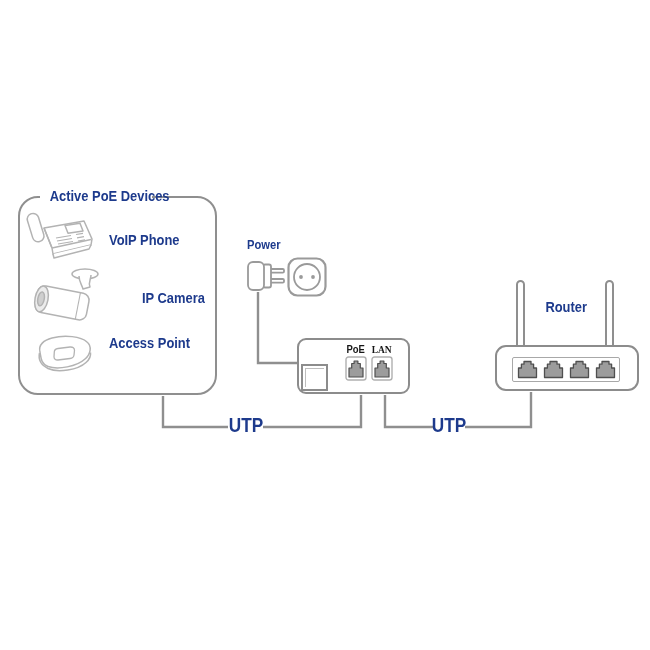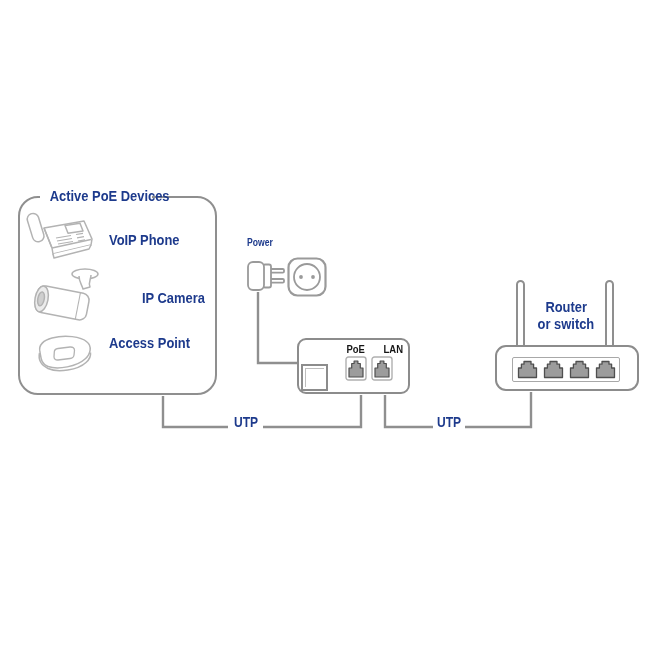--- a/index.html
+++ b/index.html
@@ -18,21 +18,21 @@
     left:18px;top:196px;width:199px;height:199px;
     border:2px solid #8f8f8f;border-radius:20px;box-sizing:border-box;background:#fff;
   }
   .devices-title{
     left:40px;top:188px;width:112px;height:17px;line-height:16px;
     background:#fff;font-size:15px;z-index:3;
   }
   .dev-label{font-size:15px;line-height:17px;z-index:2;text-align:center;}
 
   
-  .power-label{left:247px;top:237px;font-size:10px;}
+  .power-label{left:247px;top:237px;font-size:13px;}
 
   
   .injector-label{left:280px;top:301px;width:146px;font-size:15px;}
   .injector-box{
     left:297px;top:338px;width:113px;height:56px;box-sizing:border-box;
     border:2.5px solid #8c8c8c;border-radius:9px;background:#fff;z-index:2;
   }
   .power-jack{
     left:301px;top:364px;width:27px;height:27px;box-sizing:border-box;
     border:2px solid #8c8c8c;background:#fff;z-index:3;
@@ -53,21 +53,21 @@
   .router-body{
     left:495px;top:345px;width:144px;height:46px;box-sizing:border-box;
     border:2.5px solid #8c8c8c;border-radius:11px;background:#fff;z-index:2;
   }
   .port-strip{
     position:absolute;left:15px;top:10px;width:108px;height:25px;box-sizing:border-box;
     border:1.5px solid #a8a8a8;border-radius:2px;
     display:flex;align-items:center;gap:5px;padding-left:4px;
   }
 
-  .utp-label{top:414px;width:44px;font-size:14px;z-index:3;}
+  .utp-label{top:414px;width:44px;font-size:20px;z-index:3;}
   .wires{left:0;top:0;width:650px;height:650px;z-index:1;pointer-events:none;}
   .iconsvg{display:block;}
 </style>
 </head>
 <body>
 
 <div class="canvas">
 
   <svg class="abs wires" viewBox="0 0 650 650" xmlns="http://www.w3.org/2000/svg">
     <path d="M258,292 L258,363 L299,363" fill="none" stroke="#8f8f8f" stroke-width="2.4"></path>
@@ -148,38 +148,37 @@
   </svg>
 
   <div class="abs injector-box"></div>
   <div class="abs power-jack">
     <div class="power-jack-inner"></div>
   </div>
 
   <div class="abs ctr port-label" style="left:343px;top:343px;">
     <span class="cond">PoE</span>
   </div>
-  <div class="abs ctr port-label" style="left:380px;top:343px;">
+  <div class="abs ctr port-label" style="left:369px;top:343px;font-family:Liberation Serif, serif;">
     <span class="cond">LAN</span>
   </div>
 
   <svg class="abs iconsvg rj45-module" style="left:345px;top:356px;" width="22" height="25" viewBox="0 0 22 25" xmlns="http://www.w3.org/2000/svg">
     <rect x="1" y="1" width="20" height="23" rx="2.5" fill="#fff" stroke="#b0b0b0" stroke-width="1.4"></rect>
     <polygon points="4,21 4,12 6.7,12 6.7,7.5 9.1,7.5 9.1,5 12.9,5 12.9,7.5 15.3,7.5 15.3,12 18,12 18,21" fill="#9c9c9c" stroke="#4f4f4f" stroke-width="1.2" stroke-linejoin="round"></polygon>
   </svg>
   <svg class="abs iconsvg rj45-module" style="left:371px;top:356px;" width="22" height="25" viewBox="0 0 22 25" xmlns="http://www.w3.org/2000/svg">
     <rect x="1" y="1" width="20" height="23" rx="2.5" fill="#fff" stroke="#b0b0b0" stroke-width="1.4"></rect>
     <polygon points="4,21 4,12 6.7,12 6.7,7.5 9.1,7.5 9.1,5 12.9,5 12.9,7.5 15.3,7.5 15.3,12 18,12 18,21" fill="#9c9c9c" stroke="#4f4f4f" stroke-width="1.2" stroke-linejoin="round"></polygon>
   </svg>
 
   <div class="abs antenna" style="left:516px;top:280px;"></div>
   <div class="abs antenna" style="left:605px;top:280px;"></div>
   <div class="abs navy ctr router-label">
     <div><span class="cond">Router</span></div>
-    <div><span class="cond">or switch</span></div>
   </div>
   <div class="abs router-body">
     <div class="port-strip">
       <svg class="iconsvg" width="21" height="19" viewBox="0 0 21 19" xmlns="http://www.w3.org/2000/svg">
         <polygon points="1.5,17.5 1.5,8 4.4,8 4.4,4.2 7,4.2 7,1.5 14,1.5 14,4.2 16.6,4.2 16.6,8 19.5,8 19.5,17.5" fill="#9c9c9c" stroke="#4f4f4f" stroke-width="1.3" stroke-linejoin="round"></polygon>
       </svg>
       <svg class="iconsvg" width="21" height="19" viewBox="0 0 21 19" xmlns="http://www.w3.org/2000/svg">
         <polygon points="1.5,17.5 1.5,8 4.4,8 4.4,4.2 7,4.2 7,1.5 14,1.5 14,4.2 16.6,4.2 16.6,8 19.5,8 19.5,17.5" fill="#9c9c9c" stroke="#4f4f4f" stroke-width="1.3" stroke-linejoin="round"></polygon>
       </svg>
       <svg class="iconsvg" width="21" height="19" viewBox="0 0 21 19" xmlns="http://www.w3.org/2000/svg">

